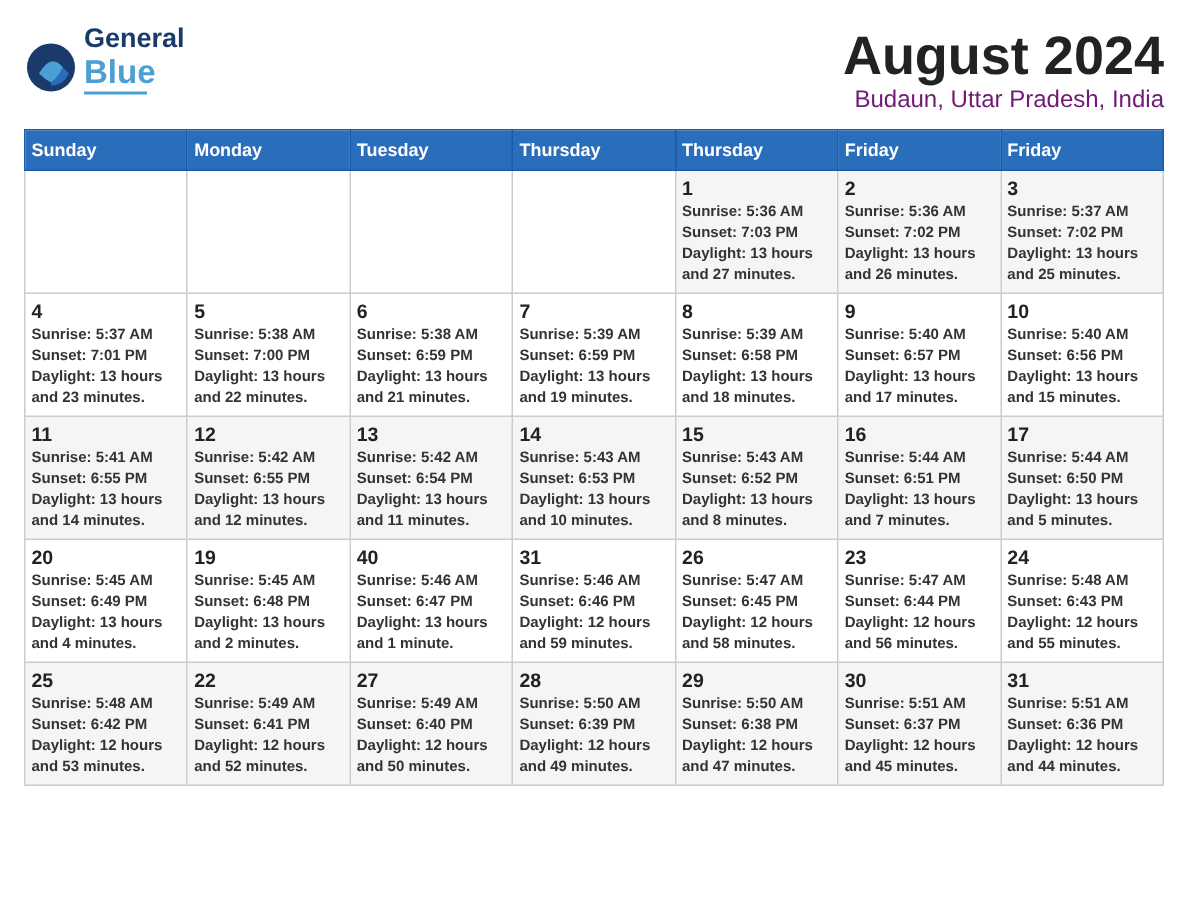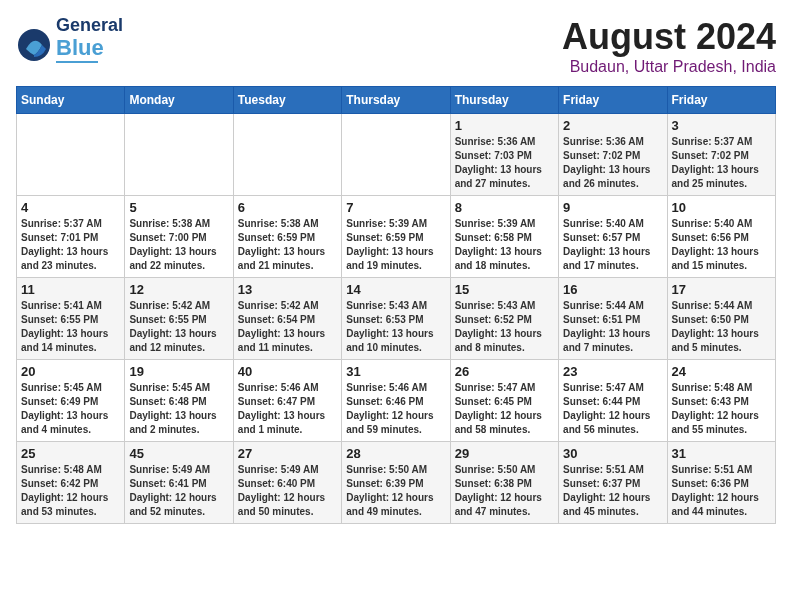--- a/index.html
+++ b/index.html
@@ -297,21 +297,21 @@
       </tr>
       <tr>
         <td>
           <span class="day-num">25</span>
           <div class="day-info" style="white-space: pre-line;">Sunrise: 5:48 AM
 Sunset: 6:42 PM
 Daylight: 12 hours
 and 53 minutes.</div>
         </td>
         <td>
-          <span class="day-num">45</span>
+          <span class="day-num">22</span>
           <div class="day-info" style="white-space: pre-line;">Sunrise: 5:49 AM
 Sunset: 6:41 PM
 Daylight: 12 hours
 and 52 minutes.</div>
         </td>
         <td>
           <span class="day-num">27</span>
           <div class="day-info" style="white-space: pre-line;">Sunrise: 5:49 AM
 Sunset: 6:40 PM
 Daylight: 12 hours

